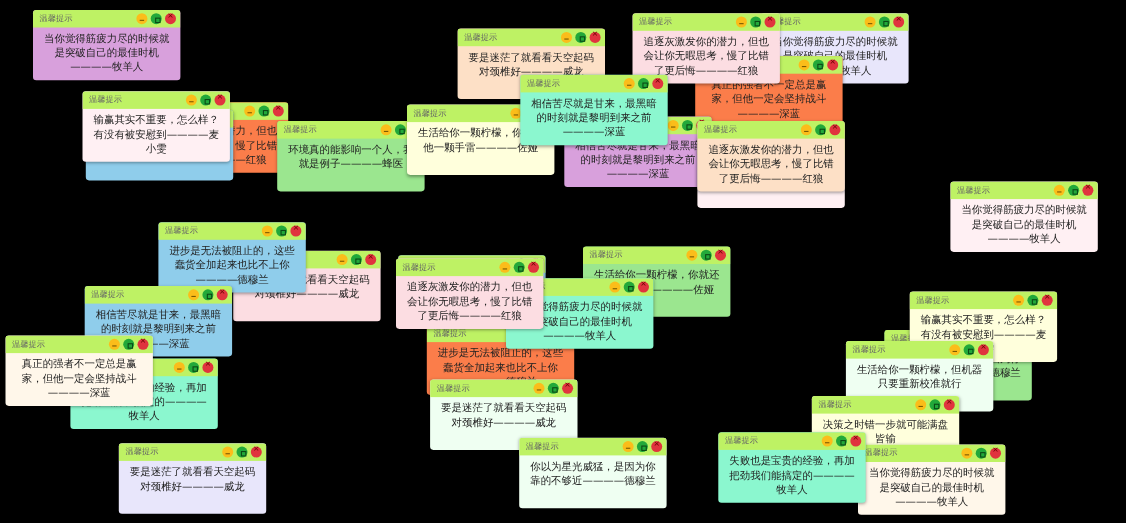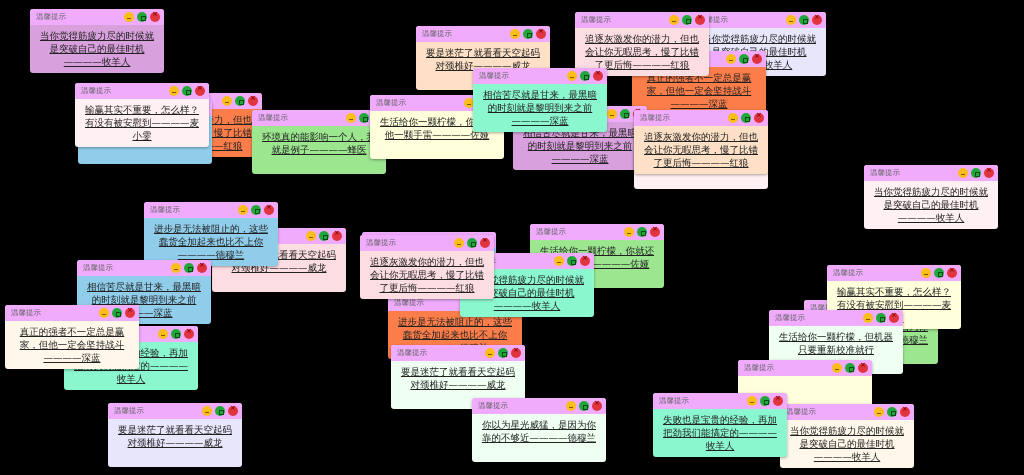--- a/index.html
+++ b/index.html
@@ -1,30 +1,30 @@
 <!DOCTYPE html>
 <html><head>
 <meta charset="utf-8">
 <style>
   html,body{margin:0;padding:0;}
   body{width:1024px;height:475px;background:#000;position:relative;overflow:hidden;
        font-family:"DejaVu Sans","Liberation Sans",sans-serif;}
   .win{position:absolute;width:134px;height:64px;border-radius:3px;
        box-shadow:0 1px 3px rgba(0,0,0,.35);overflow:hidden;}
-  .tb{height:16px;background:#f0abfc;display:flex;align-items:center;padding:0 4px 0 6px;}
+  .tb{height:16px;background:#bef264;display:flex;align-items:center;padding:0 4px 0 6px;}
   .tt{font-size:7.5px;color:#666;flex:1;white-space:nowrap;}
   .btn{width:10px;height:10px;border-radius:50%;margin-left:3px;display:inline-block;
        position:relative;}
   .min{background:#fbbd1a;}
   .max{background:#22a83a;}
   .cls{background:#e0343e;}
   .min::after{content:"";position:absolute;left:3px;right:3px;bottom:3px;height:1px;background:#7a5a00;}
   .max::after{content:"";position:absolute;left:3.5px;top:3.5px;width:3px;height:3px;border:0.5px solid #0a4a15;}
   .cls::after{content:"×";position:absolute;left:0;right:0;top:-2px;text-align:center;font-size:7px;color:#6a0000;}
-  .body{font-size:9.5px;color:#222;text-align:center;line-height:13px;padding:4px 6px 0;text-decoration:underline;}
+  .body{font-size:9.5px;color:#222;text-align:center;line-height:13px;padding:4px 6px 0;}
 </style>
 </head>
 <body>
 
 <div id="desktop">
     <div class="win" style="left: 388px; top: 295px; background: rgb(251, 125, 74); z-index: 1;">
     <div class="tb">
       <span class="tt">温馨提示</span>
       <span class="btn min"></span>
       <span class="btn max"></span>
@@ -302,20 +302,21 @@
     </div>
     <div class="body">生活给你一颗柠檬，但机器只要重新校准就行</div>
   </div>
     <div class="win" style="left: 738px; top: 360px; background: rgb(255, 255, 220); z-index: 32;">
     <div class="tb">
       <span class="tt">温馨提示</span>
       <span class="btn min"></span>
       <span class="btn max"></span>
       <span class="btn cls"></span>
     </div>
+    <div class="body">决策之时错一步就可能满盘皆输</div>
   </div>
     <div class="win" style="left: 780px; top: 404px; background: rgb(255, 247, 234); z-index: 33;">
     <div class="tb">
       <span class="tt">温馨提示</span>
       <span class="btn min"></span>
       <span class="btn max"></span>
       <span class="btn cls"></span>
     </div>
     <div class="body">当你觉得筋疲力尽的时候就是突破自己的最佳时机————牧羊人</div>
   </div>

